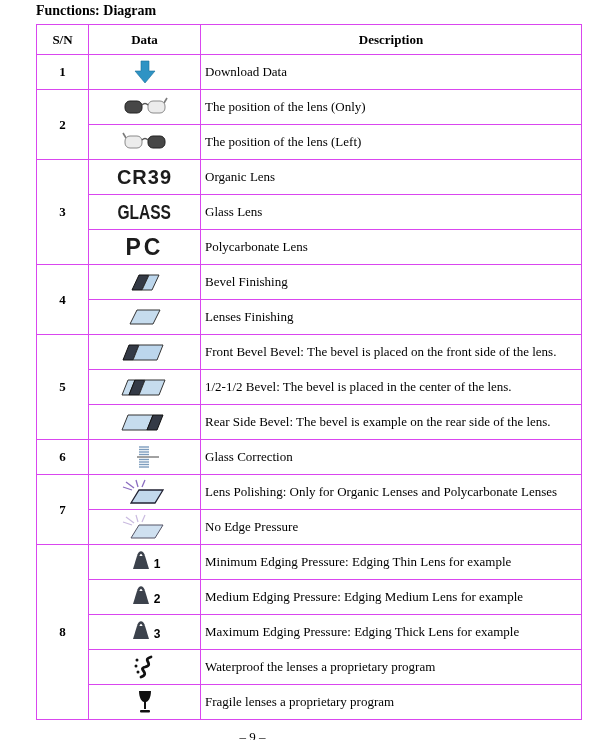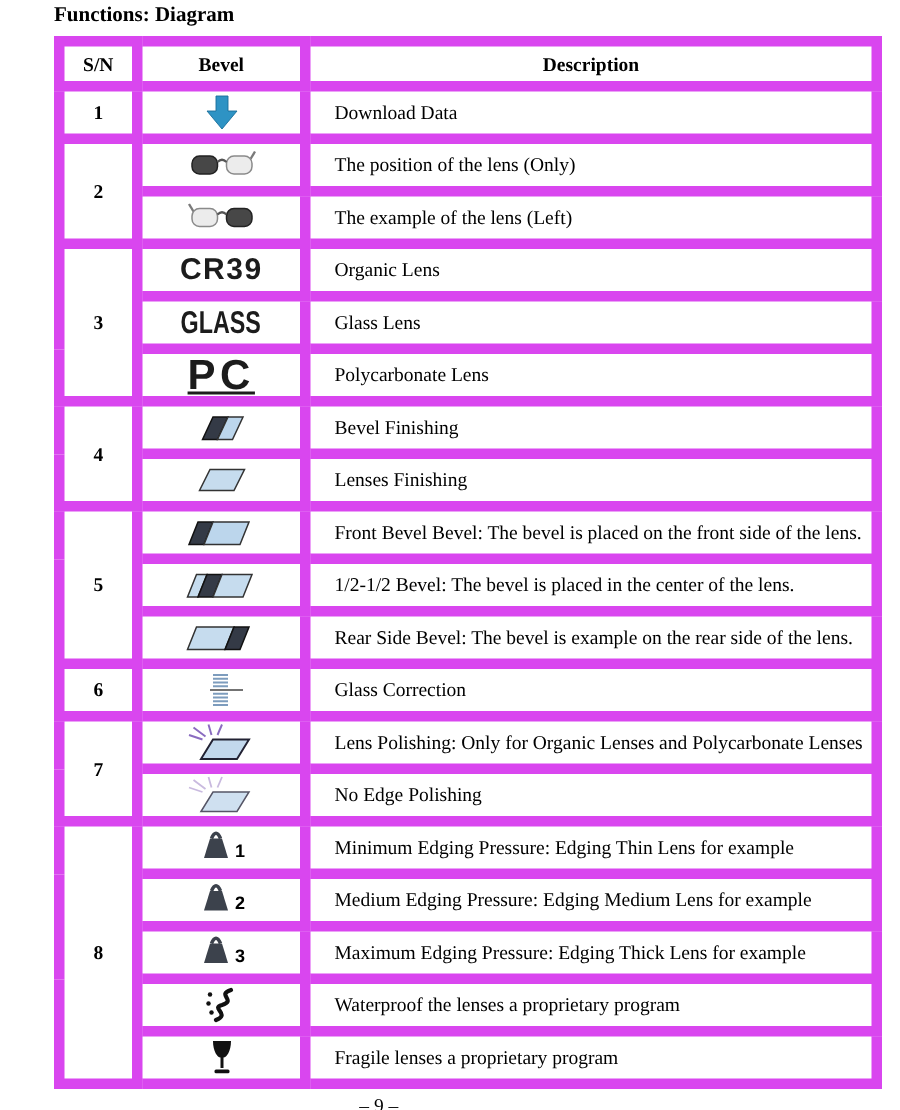--- a/index.html
+++ b/index.html
@@ -10,29 +10,29 @@
   }
   .page { position:relative; width:505px; height:740px; background:#fff; }
   .doc-title {
     position:absolute; left:36px; top:3px;
     font-size:14px; font-weight:bold;
   }
   table.fn-table {
     position:absolute; left:36px; top:24px; width:545px;
     border-collapse:collapse; table-layout:fixed;
   }
-  .fn-table th, .fn-table td { border:7px solid #d946ef; font-size:13px; }
+  .fn-table th, .fn-table td { border:1px solid #d946ef; font-size:13px; }
   .fn-table th { height:30px; text-align:center; font-weight:bold; }
   td.sn-cell { text-align:center; font-weight:bold; vertical-align:middle; }
   td.icon-cell { height:35px; text-align:center; vertical-align:middle; }
-  td.desc-cell { padding-left:16px; vertical-align:middle; }
+  td.desc-cell { padding-left:4px; vertical-align:middle; }
   .icon-text { font-family:"Liberation Sans", sans-serif; font-weight:bold; color:#1c1c1c; line-height:1; }
   .cr39-text  { font-size:20px; letter-spacing:1px; }
   .glass-text { font-size:21px; display:inline-block; transform:scaleX(0.74); font-weight:600; }
-  .pc-text    { font-size:28px; letter-spacing:3px;text-decoration:underline; }
+  .pc-text    { font-size:23px; letter-spacing:3px; }
   .weight-wrap { display:inline-flex; align-items:flex-end; gap:1px; }
   .weight-num {
     font-family:"Liberation Sans", sans-serif;
     font-size:12px; font-weight:bold; line-height:1; padding-bottom:1px;
   }
   .page-footer {
     position:absolute; left:0; right:0; top:729px;
     text-align:center; font-size:13px;
   }
   svg { display:block; margin:0 auto; }
@@ -46,21 +46,21 @@
 
   <table class="fn-table">
     <colgroup>
         <col style="width:52px">
         <col style="width:112px">
         <col style="width:381px">
       </colgroup>
     <thead>
       <tr>
         <th>S/N</th>
-        <th>Bevel</th>
+        <th>Data</th>
         <th>Description</th>
       </tr>
     </thead>
     <tbody>
 
       <tr>
         <td class="sn-cell" rowspan="1">1</td>
         <td class="icon-cell">
           <svg width="22" height="24" viewBox="0 0 22 24">
             <polygon points="7,1 15,1 15,11 21,11 11,23 1,11 7,11" fill="#2e93c4" stroke="#1a6e9a" stroke-width="0.6"></polygon>
@@ -83,21 +83,21 @@
       </tr>
       <tr>
         <td class="icon-cell">
           <svg width="46" height="22" viewBox="0 0 46 22">
             <path d="M4,7 L1,2" stroke="#7a7a7a" stroke-width="1.6" fill="none"></path>
             <rect x="3" y="5" width="17" height="12" rx="5" fill="#ececec" stroke="#8a8a8a"></rect>
             <rect x="26" y="5" width="17" height="12" rx="5" fill="#474747" stroke="#222"></rect>
             <path d="M20,9 Q23,6 26,9" fill="none" stroke="#555" stroke-width="1.5"></path>
           </svg>
         </td>
-        <td class="desc-cell">The example of the lens (Left)</td>
+        <td class="desc-cell">The position of the lens (Left)</td>
       </tr>
 
       <tr>
         <td class="sn-cell" rowspan="3">3</td>
         <td class="icon-cell">
           <span class="icon-text cr39-text">CR39</span>
         </td>
         <td class="desc-cell">Organic Lens</td>
       </tr>
       <tr>
@@ -202,21 +202,21 @@
           <svg width="46" height="27" viewBox="0 0 46 27">
             <g stroke="#c9badf" stroke-width="1.2">
               <line x1="12" y1="9" x2="4" y2="3"></line>
               <line x1="16" y1="8" x2="14" y2="1"></line>
               <line x1="20" y1="8" x2="23" y2="1"></line>
               <line x1="10" y1="11" x2="1" y2="8"></line>
             </g>
             <polygon points="9,24 17,11 41,11 33,24" fill="#cfe0f0" stroke="#556" stroke-width="1"></polygon>
           </svg>
         </td>
-        <td class="desc-cell">No Edge Polishing</td>
+        <td class="desc-cell">No Edge Pressure</td>
       </tr>
 
       <tr>
         <td class="sn-cell" rowspan="5">8</td>
         <td class="icon-cell">
           <span class="weight-wrap">
             <svg width="24" height="22" viewBox="0 0 24 22">
               <path d="M9,7 Q12,0 15,7" fill="none" stroke="#3c424c" stroke-width="2.4"></path>
               <polygon points="4,20 8,7 16,7 20,20" fill="#3c424c"></polygon>
             </svg>

